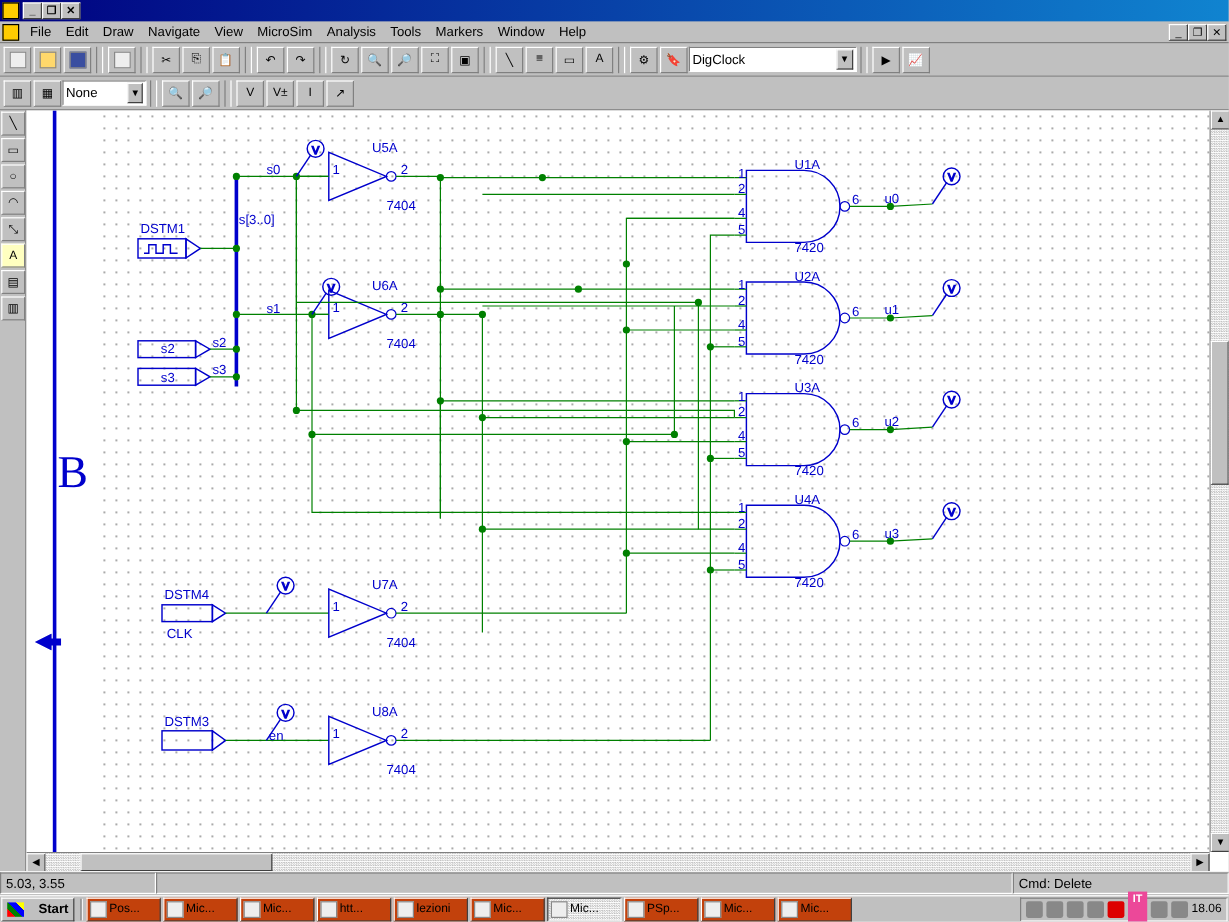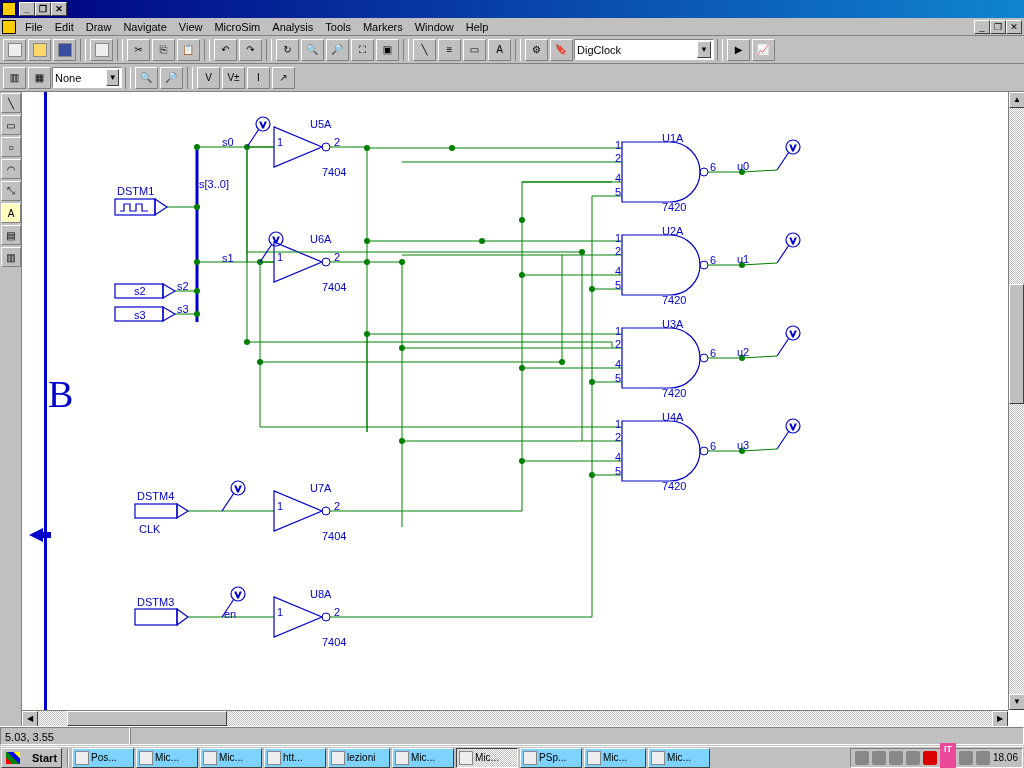--- a/index.html
+++ b/index.html
@@ -43,21 +43,21 @@
 .sb-thumb { position: absolute; background: #c0c0c0; border: 1px solid; border-color: #fff #404040 #404040 #fff; }
 
 
 .statusbar { position: absolute; bottom: 22px; left: 0; right: 0; height: 20px; background: #c0c0c0; border-top: 1px solid #fff; display: flex; font-size: 11px; }
 .status-cell { border: 1px solid; border-color: #808080 #fff #fff #808080; padding: 2px 4px; height: 18px; line-height: 14px; }
 
 
 .taskbar { position: absolute; bottom: 0; left: 0; right: 0; height: 22px; background: #c0c0c0; border-top: 1px solid #fff; display: flex; align-items: center; padding: 1px; }
 .start-btn { height: 20px; padding: 0 4px; background: #c0c0c0; border: 1px solid; border-color: #fff #404040 #404040 #fff; font-weight: bold; display: flex; align-items: center; cursor: pointer; gap: 12px; font-size: 11px; }
 .start-flag { width: 14px; height: 12px; background: linear-gradient(45deg, red 25%, green 25% 50%, blue 50% 75%, yellow 75%); }
-.task-btn { height: 20px; width: 62px; background: #7dd3fc; border: 1px solid; border-color: #fff #404040 #404040 #fff; margin: 0 1px; padding: 0 2px; font-size: 10px; display: flex; align-items: center; gap: 2px; overflow: hidden; cursor: pointer; }
+.task-btn { height: 20px; width: 62px; background: #c2410c; border: 1px solid; border-color: #fff #404040 #404040 #fff; margin: 0 1px; padding: 0 2px; font-size: 10px; display: flex; align-items: center; gap: 2px; overflow: hidden; cursor: pointer; }
 .task-btn.active { border-color: #404040 #fff #fff #404040; background: repeating-conic-gradient(#c0c0c0 0 25%, #fff 0 50%) 0 0/2px 2px; }
 .tray { margin-left: auto; height: 20px; border: 1px solid; border-color: #808080 #fff #fff #808080; padding: 0 4px; display: flex; align-items: center; gap: 3px; font-size: 10px; }
 .tray-icon { width: 14px; height: 14px; background: #888; border-radius: 2px; }
 .lang { width: 16px; height: 30px; background:#ec4899; color:#fff; font-size:9px; font-weight:bold; text-align:center; line-height:13px; }
 
 
 .schem-label { position: absolute; color: #0000cc; font-size: 11px; white-space: nowrap; }
 svg.schem { position: absolute; top:0; left:0; }
 .wire { stroke: #008000; stroke-width: 1; fill: none; }
 .buswire { stroke: #0000cc; stroke-width: 3; fill: none; }
@@ -460,20 +460,21 @@
           <div class="sb-thumb" style="left:3%;width:160px;top:0;bottom:0"></div>
         </div>
       <div class="sb-btn">▶</div>
     </div>
   </div>
 </div>
 
 <div class="statusbar">
   <div class="status-cell" style="width:130px">5.03, 3.55</div>
   <div class="status-cell" style="flex:1"></div>
+  <div class="status-cell" style="width:180px">Cmd: Delete</div>
 </div>
 
 <div class="taskbar">
   <div class="start-btn">
     <div class="start-flag"></div>
     <span>Start</span>
   </div>
   <div style="width:3px"></div>
   <div style="border-left:1px solid #808080;border-right:1px solid #fff;height:18px;margin:0 2px"></div>
   <div id="task-buttons" style="display:flex">

